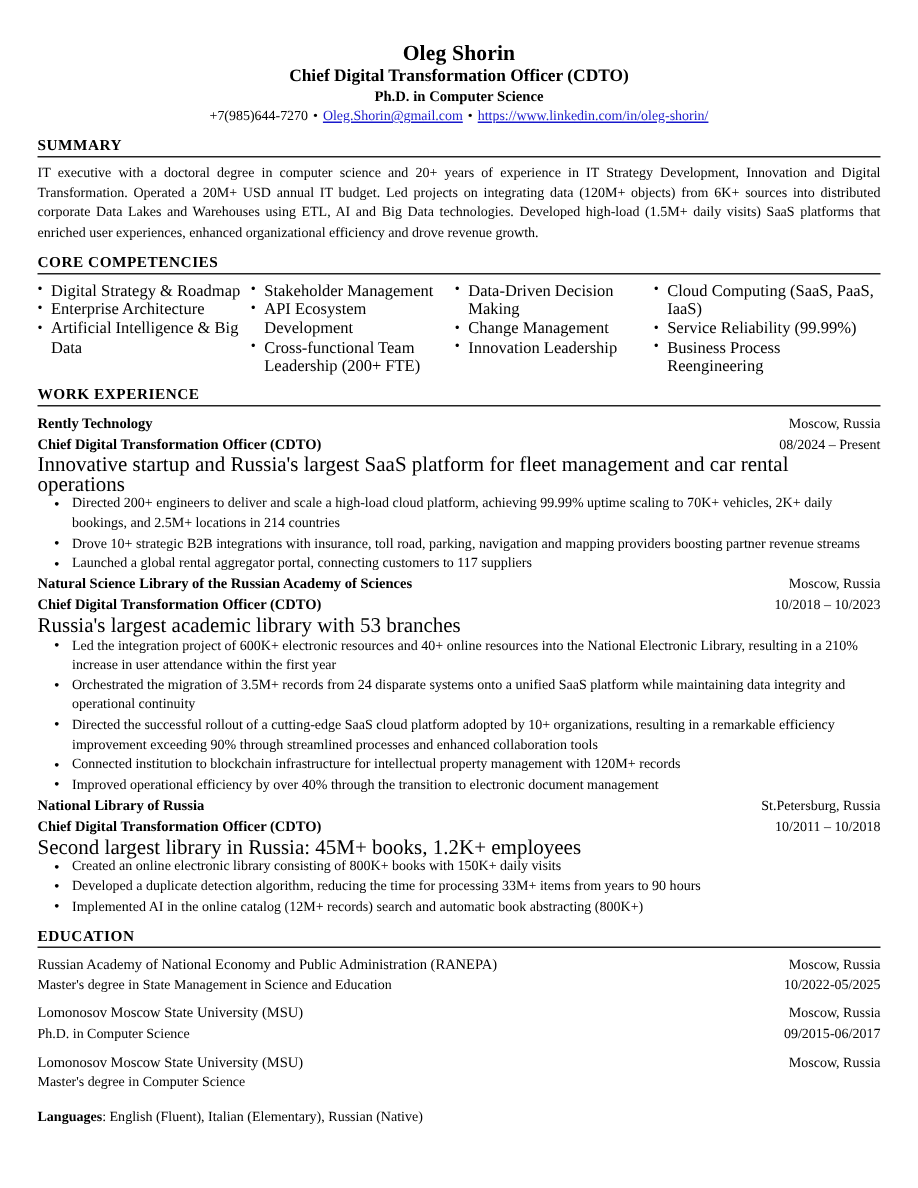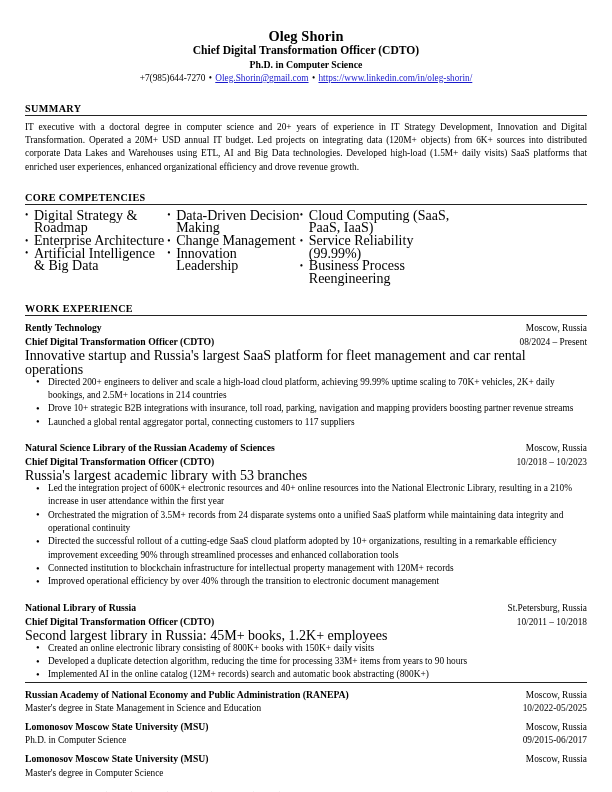--- a/index.html
+++ b/index.html
@@ -50,21 +50,21 @@
   .link {
     color: #1919cc;
     text-decoration: underline;
   }
 
   
   .sec-head {
     font-size: 10.2px;
     font-weight: bold;
     letter-spacing: 0.35px;
-    margin-top: 18px;
+    margin-top: 7px;
     padding-bottom: 1px;
   }
   .rule {
     border-bottom: 1.1px solid #222222;
     width: 100%;
     margin-bottom: 5px;
   }
 
   
   .summary {
@@ -83,32 +83,32 @@
     box-sizing: border-box;
   }
   .comp-col.c1 { width: 25.3%; }
   .comp-col.c2 { width: 24.2%; }
   .comp-col.c3 { width: 23.6%; }
   .comp-col.c4 { width: 26.9%; }
   .comp-item {
     position: relative;
     padding-left: 9px;
     line-height: 12.6px;
-    font-size: 14px;
+    font-size: 11px;
   }
   .comp-item::before {
     content: "\2022";
     position: absolute;
     left: 0;
     top: -0.4px;
     font-size: 9.5px;
   }
 
   
-  .job { margin-top: 12px; }
+  .job { margin-top: 0; }
   .job:first-of-type { margin-top: 1px; }
   .job-row {
     display: flex;
     justify-content: space-between;
     align-items: baseline;
     line-height: 13px;
   }
   .job-org {
     font-weight: bold;
     font-size: 9.7px;
@@ -144,21 +144,21 @@
   
   .edu { margin-top: 5px; }
   .edu:first-of-type { margin-top: 1px; }
   .edu-row {
     display: flex;
     justify-content: space-between;
     align-items: baseline;
     line-height: 13.2px;
   }
   .edu-school {
-    font-weight: bold;
+    font-weight: normal;
     font-size: 9.7px;
   }
   .edu-degree {
     font-weight: normal;
     font-size: 9.3px;
   }
   .edu-loc, .edu-dates {
     font-size: 9.35px;
     white-space: nowrap;
     padding-left: 8px;
@@ -196,20 +196,25 @@
   <div class="summary">IT executive with a doctoral degree in computer science and <b>20+</b> years of experience in IT Strategy Development, Innovation and Digital Transformation. Operated a <b>20M+</b> USD annual IT budget. Led projects on integrating data (<b>120M+</b> objects) from <b>6K+</b> sources into distributed corporate Data Lakes and Warehouses using ETL, AI and Big Data technologies. Developed high-load (<b>1.5M+</b> daily visits) SaaS platforms that enriched user experiences, enhanced organizational efficiency and drove revenue growth.</div>
 
   <div class="sec-head">CORE COMPETENCIES</div>
   <div class="rule"></div>
   <div class="comp-wrap">
     <div class="comp-col c1">
         <div class="comp-item">Digital Strategy &amp; Roadmap</div>
         <div class="comp-item">Enterprise Architecture</div>
         <div class="comp-item">Artificial Intelligence &amp; Big Data</div>
       </div>
+    <div class="comp-col c2">
+        <div class="comp-item">Stakeholder Management</div>
+        <div class="comp-item">API Ecosystem Development</div>
+        <div class="comp-item">Cross-functional Team Leadership (200+ FTE)</div>
+      </div>
     <div class="comp-col c3">
         <div class="comp-item">Data-Driven Decision Making</div>
         <div class="comp-item">Change Management</div>
         <div class="comp-item">Innovation Leadership</div>
       </div>
     <div class="comp-col c4">
         <div class="comp-item">Cloud Computing (SaaS, PaaS, IaaS)</div>
         <div class="comp-item">Service Reliability (99.99%)</div>
         <div class="comp-item">Business Process Reengineering</div>
       </div>
@@ -257,20 +262,21 @@
           <div class="job-role">Chief Digital Transformation Officer (CDTO)</div>
           <div class="job-dates">10/2011 – 10/2018</div>
         </div>
         <div class="job-desc">Second largest library in Russia: <b>45M+</b> books, <b>1.2K+</b> employees</div>
         <div class="blt">Created an online electronic library consisting of <b>800K+</b> books with <b>150K+</b> daily visits</div>
         <div class="blt">Developed a duplicate detection algorithm, reducing the time for processing <b>33M+</b> items from <b>years</b> to <b>90 hours</b></div>
         <div class="blt">Implemented AI in the online catalog (<b>12M+</b> records) search and automatic book abstracting (<b>800K+</b>)</div>
       </div>
     </div>
 
+  <div class="sec-head">EDUCATION</div>
   <div class="rule"></div>
   <div>
       <div class="edu">
         <div class="edu-row">
           <div class="edu-school">Russian Academy of National Economy and Public Administration (RANEPA)</div>
           <div class="edu-loc">Moscow, Russia</div>
         </div>
         <div class="edu-row">
           <div class="edu-degree">Master's degree in State Management in Science and Education</div>
           <div class="edu-dates">10/2022-05/2025</div>

